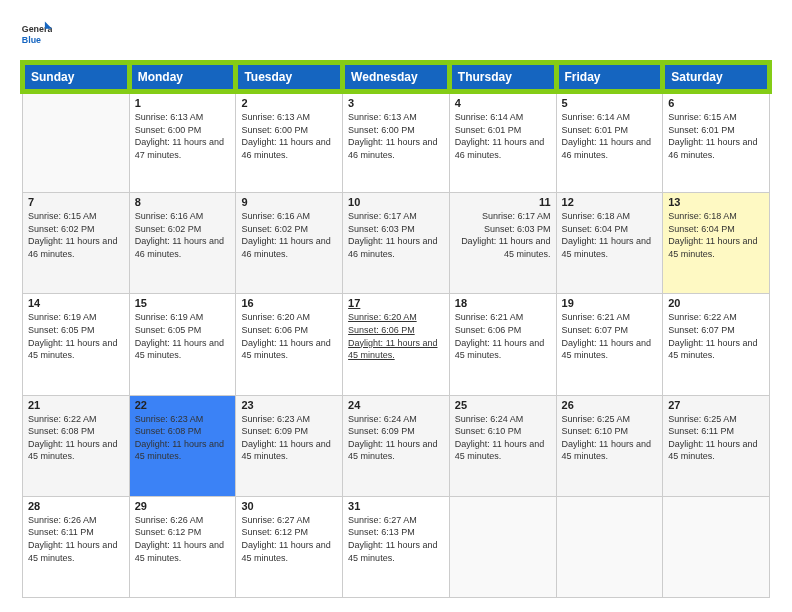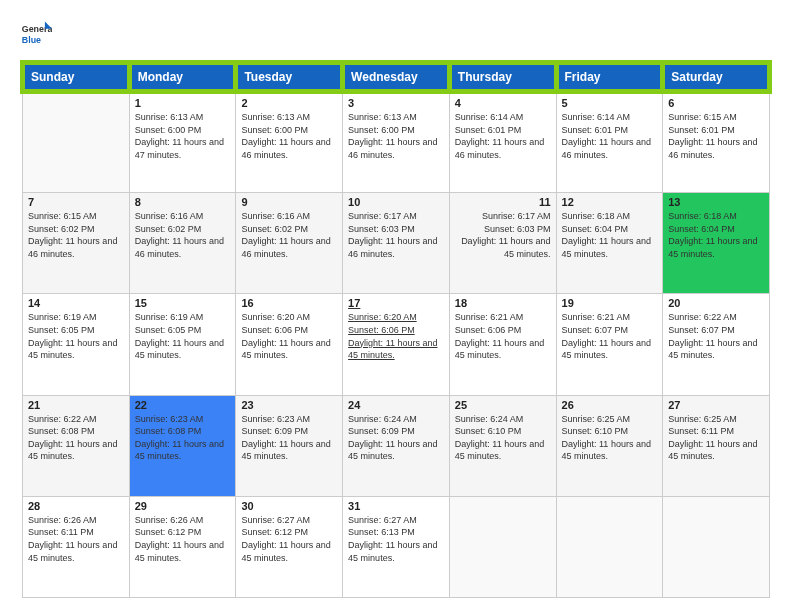--- a/index.html
+++ b/index.html
@@ -170,21 +170,21 @@
             <div class="day-info">Sunrise: 6:17 AM<br>Sunset: 6:03 PM<br>Daylight: 11 hours and 46 minutes.</div>
           </td>
           <td style="background: rgb(245, 245, 245); text-align: right;">
             <span class="day-num">11</span>
             <div class="day-info">Sunrise: 6:17 AM<br>Sunset: 6:03 PM<br>Daylight: 11 hours and 45 minutes.</div>
           </td>
           <td style="background: rgb(245, 245, 245);">
             <span class="day-num">12</span>
             <div class="day-info">Sunrise: 6:18 AM<br>Sunset: 6:04 PM<br>Daylight: 11 hours and 45 minutes.</div>
           </td>
-          <td style="background: #22c55e;">
+          <td style="background: #fef9c3;">
             <span class="day-num">13</span>
             <div class="day-info">Sunrise: 6:18 AM<br>Sunset: 6:04 PM<br>Daylight: 11 hours and 45 minutes.</div>
           </td>
         </tr>
         <tr>
           <td style="background: rgb(255, 255, 255); margin-top: 19px;">
             <span class="day-num">14</span>
             <div class="day-info">Sunrise: 6:19 AM<br>Sunset: 6:05 PM<br>Daylight: 11 hours and 45 minutes.</div>
           </td>
           <td style="background: rgb(255, 255, 255);">

